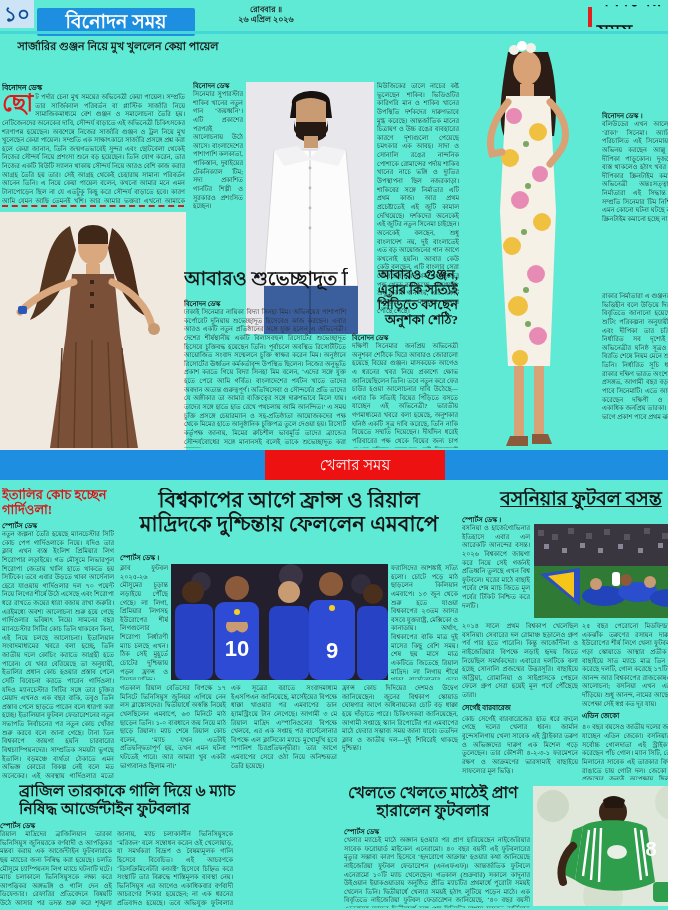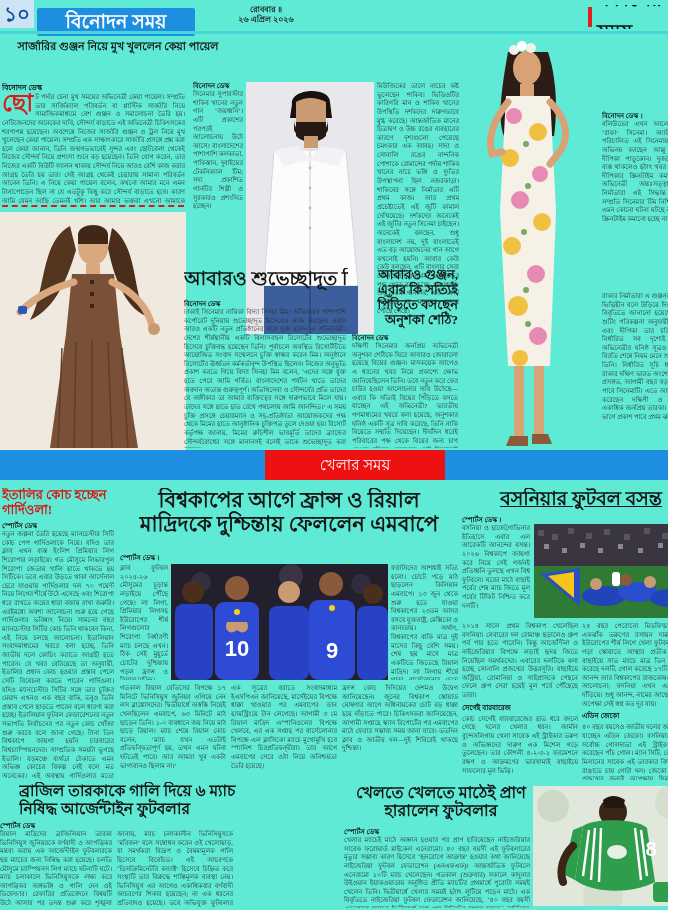--- a/index.html
+++ b/index.html
@@ -245,21 +245,21 @@
     <div class="subhead">এডিন জেকো</div>
     <div class="body-text">৪০ বছর বয়সেও জাতীয় দলের জার্সিতে খেলে যাচ্ছেন এডিন জেকো। বসনিয়ার ইতিহাসের সর্বোচ্চ গোলদাতা এই স্ট্রাইকার বাছাইয়ে করেছেন পাঁচ গোল। ম্যান সিটি, রোমা ও ইন্টার মিলানের সাবেক এই তারকার বিদায়ী বিশ্বকাপ রাঙাতে চায় গোটা দল। জেকো বলেন, ‘এই প্রজন্মের জন্যই অপেক্ষায় ছিলাম। দেশকে বিশ্বমঞ্চে নিতে পারা আমার জীবনের সেরা প্রাপ্তি।’</div>
   </div>
 
   <div class="abs headline" style="left:0;top:782px;width:233px;height:36px;font-size:15.5px;margin-left:19px;">ব্রাজিল তারকাকে গালি দিয়ে ৬ ম্যাচ নিষিদ্ধ আর্জেন্টাইন ফুটবলার</div>
   <div class="abs byline" style="left:0;top:820px;width:80px;height:9px;font-size:6.8px;">স্পোর্টস ডেস্ক</div>
   <div class="abs body-text" style="left:0;top:830px;width:112px;height:78px;">রিয়াল মাদ্রিদের ব্রাজিলিয়ান তারকা ভিনিসিয়ুস জুনিয়রকে বর্ণবাদী ও আপত্তিকর মন্তব্য করায় এক আর্জেন্টাইন ফুটবলারকে ছয় ম্যাচের জন্য নিষিদ্ধ করা হয়েছে। চলতি মৌসুমে চ্যাম্পিয়নস লিগ ম্যাচে ঘটনাটি ঘটে। ম্যাচ চলাকালে ভিনিসিয়ুসকে লক্ষ্য করে আপত্তিকর অঙ্গভঙ্গি ও গালি দেন ওই ডিফেন্ডার। রেফারির প্রতিবেদনে বিষয়টি উঠে আসার পর তদন্ত শুরু করে শৃঙ্খলা কমিটি। শুনানি শেষে তাকে নিষিদ্ধের পাশাপাশি জরিমানাও করা হয়।</div>
   <div class="abs body-text" style="left:117px;top:830px;width:116px;height:78px;">জানায়, ম্যাচ চলাকালীন ভিনিসিয়ুসকে ‘মরিজন’ বলে সম্বোধন করেন ওই খেলোয়াড়, যা সমর্থকরা বিদ্রূপ ও বৈষম্যমূলক গালি হিসেবে বিবেচিত। এই আচরণকে ‘ডিসক্রিমিনেটরি কন্ডাক্ট’ হিসেবে চিহ্নিত করে সংস্থাটি তার বিরুদ্ধে শাস্তিমূলক ব্যবস্থা নেয়। ভিনিসিয়ুস এর আগেও একাধিকবার বর্ণবাদী আচরণের শিকার হয়েছেন; না এক ধরনের প্রতিবাদও হয়েছে। তবে অভিযুক্ত ফুটবলার দাবি করেছেন, তার মন্তব্য ভুলভাবে ব্যাখ্যা করা হয়েছে; বিষয়টি আনুষ্ঠানিক আপিলে নেওয়ার কথাও জানিয়েছেন তিনি। ক্লাবটিও খেলোয়াড়ের পাশে থাকার কথা বললেও বর্ণবাদের বিরুদ্ধে শূন্য সহনশীলতার অবস্থান মনে করিয়ে দিয়েছে।</div>
 
 
-  <div class="abs headline center" style="left:348px;top:784px;width:186px;height:40px;font-size:16px;">খেলতে খেলতে মাঠেই প্রাণ হারালেন ফুটবলার</div>
+  <div class="abs headline center" style="left:340px;top:784px;width:186px;height:40px;font-size:16px;">খেলতে খেলতে মাঠেই প্রাণ হারালেন ফুটবলার</div>
   <div class="abs byline" style="left:344px;top:826px;width:80px;height:9px;font-size:6.8px;">স্পোর্টস ডেস্ক</div>
   <div class="abs body-text" style="left:344px;top:836px;width:186px;height:72px;">খেলার ম্যাচেই মাঠে অজ্ঞান হওয়ার পর প্রাণ হারিয়েছেন নাইজেরিয়ার সাবেক ফরোয়ার্ড মাইকেল এনেরামো। ৪০ বছর বয়সী এই ফুটবলারের মৃত্যুর সম্ভাব্য কারণ হিসেবে ‘হৃদরোগে আক্রান্ত’ হওয়ার কথা জানিয়েছে নাইজেরিয়া ফুটবল ফেডারেশন (এনএফএফ)। আন্তর্জাতিক ফুটবলে এনেরামো ১০টি ম্যাচ খেলেছেন। গতকাল (শুক্রবার) সকালে কাদুনার উইওয়ান ইয়াকওয়াডায় অনুষ্ঠিত প্রীতি ম্যাচটির প্রথমার্ধে পুরোটা সময়ই খেলেন তিনি। দ্বিতীয়ার্ধে খেলার সময়ই হঠাৎ লুটিয়ে পড়েন মাঠে। এক বিবৃতিতে নাইজেরিয়া ফুটবল ফেডারেশন জানিয়েছে, ‘৪০ বছর বয়সী এনেরামো ম্যাচের দ্বিতীয়ার্ধে অল্প শেষ মিনিটের মাথায় সম্ভবত কার্ডিয়াক অ্যারেস্টে আক্রান্ত হন।’ এনএফএফ-এর সাধারণ সম্পাদক মোহাম্মেদ সানুসি বলেন, ‘এটি অত্যন্ত মর্মান্তিক। এই মুহূর্তে আমি ভাষাহীন।’ এর আগে এনেরামো নাইজেরিয়ার হয়ে ১০টি আন্তর্জাতিক ম্যাচ খেলেছেন।</div>
 
   <div class="abs" style="left:533px;top:786px;width:165px;height:120px;">
     <svg width="165" height="120" viewBox="0 0 165 120">
       <rect width="165" height="120" fill="#dfe8da"></rect>
       <circle cx="20" cy="20" r="16" fill="#cdd9c6"></circle>
         <circle cx="140" cy="16" r="18" fill="#d4dfcd"></circle>
         <circle cx="70" cy="110" r="20" fill="#d4dfcd"></circle>
       <circle cx="80" cy="26" r="14" fill="#3a2517"></circle>

